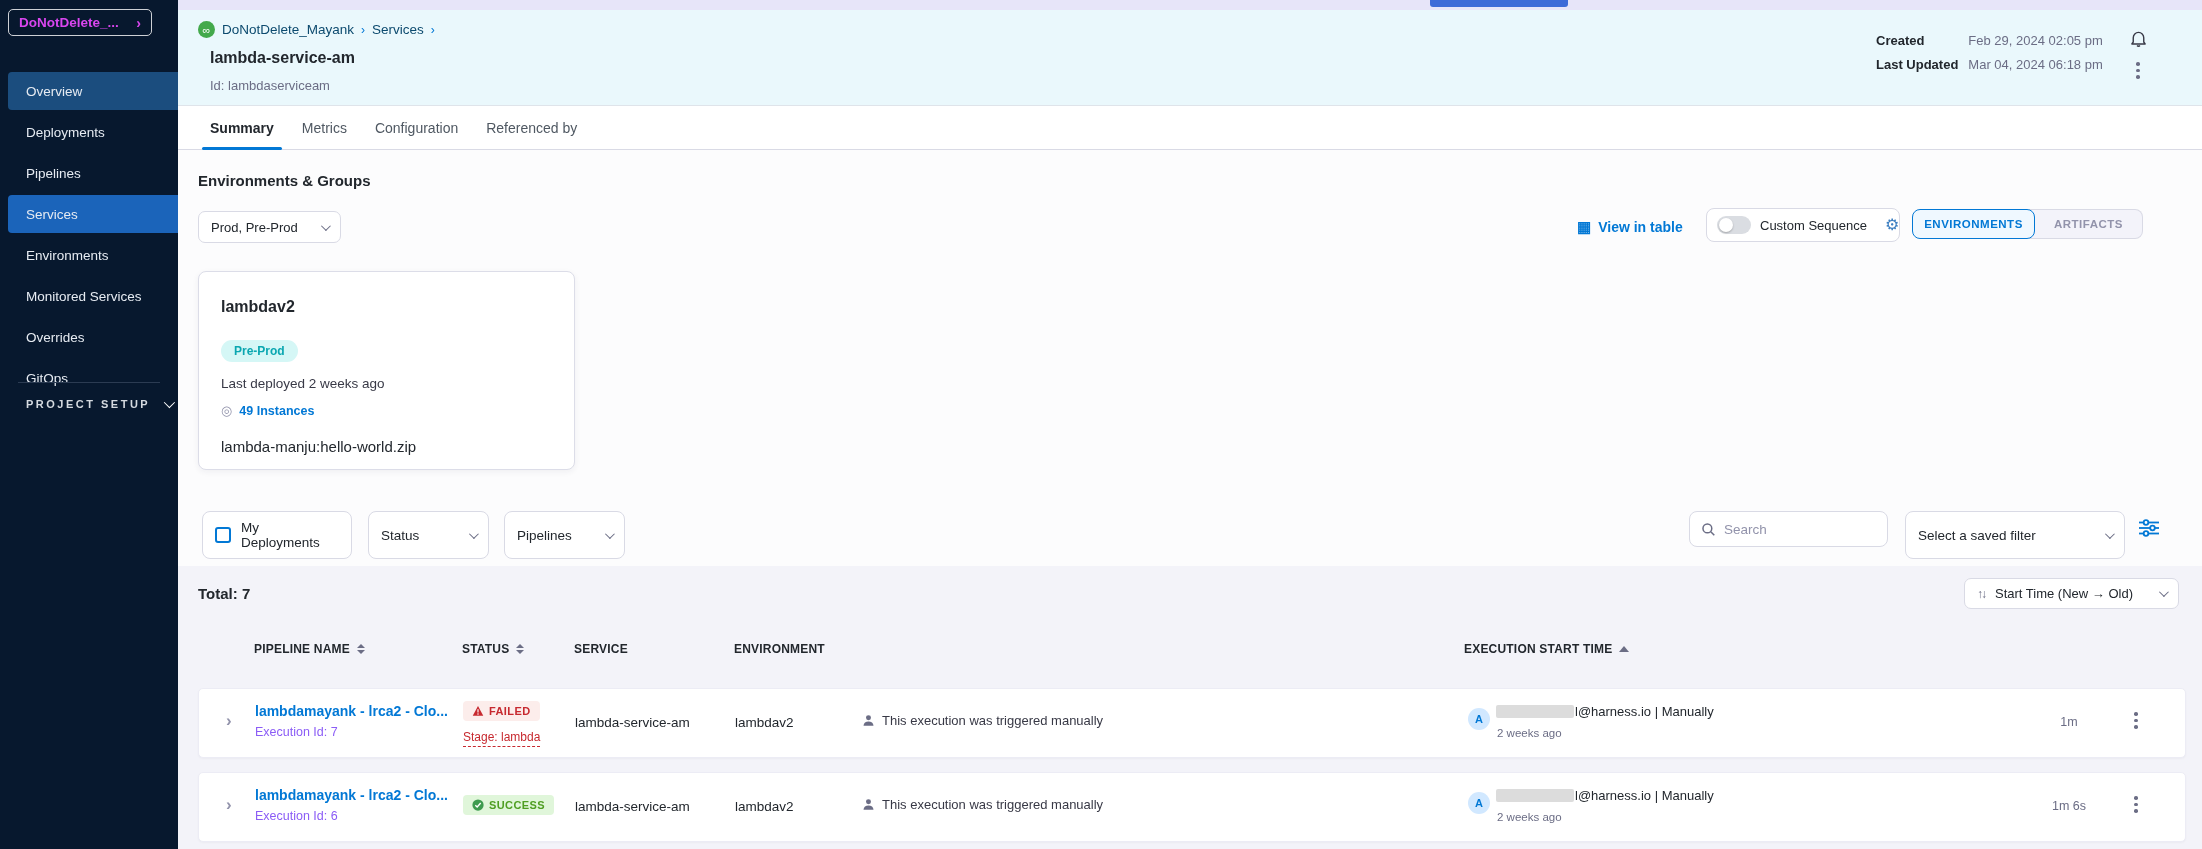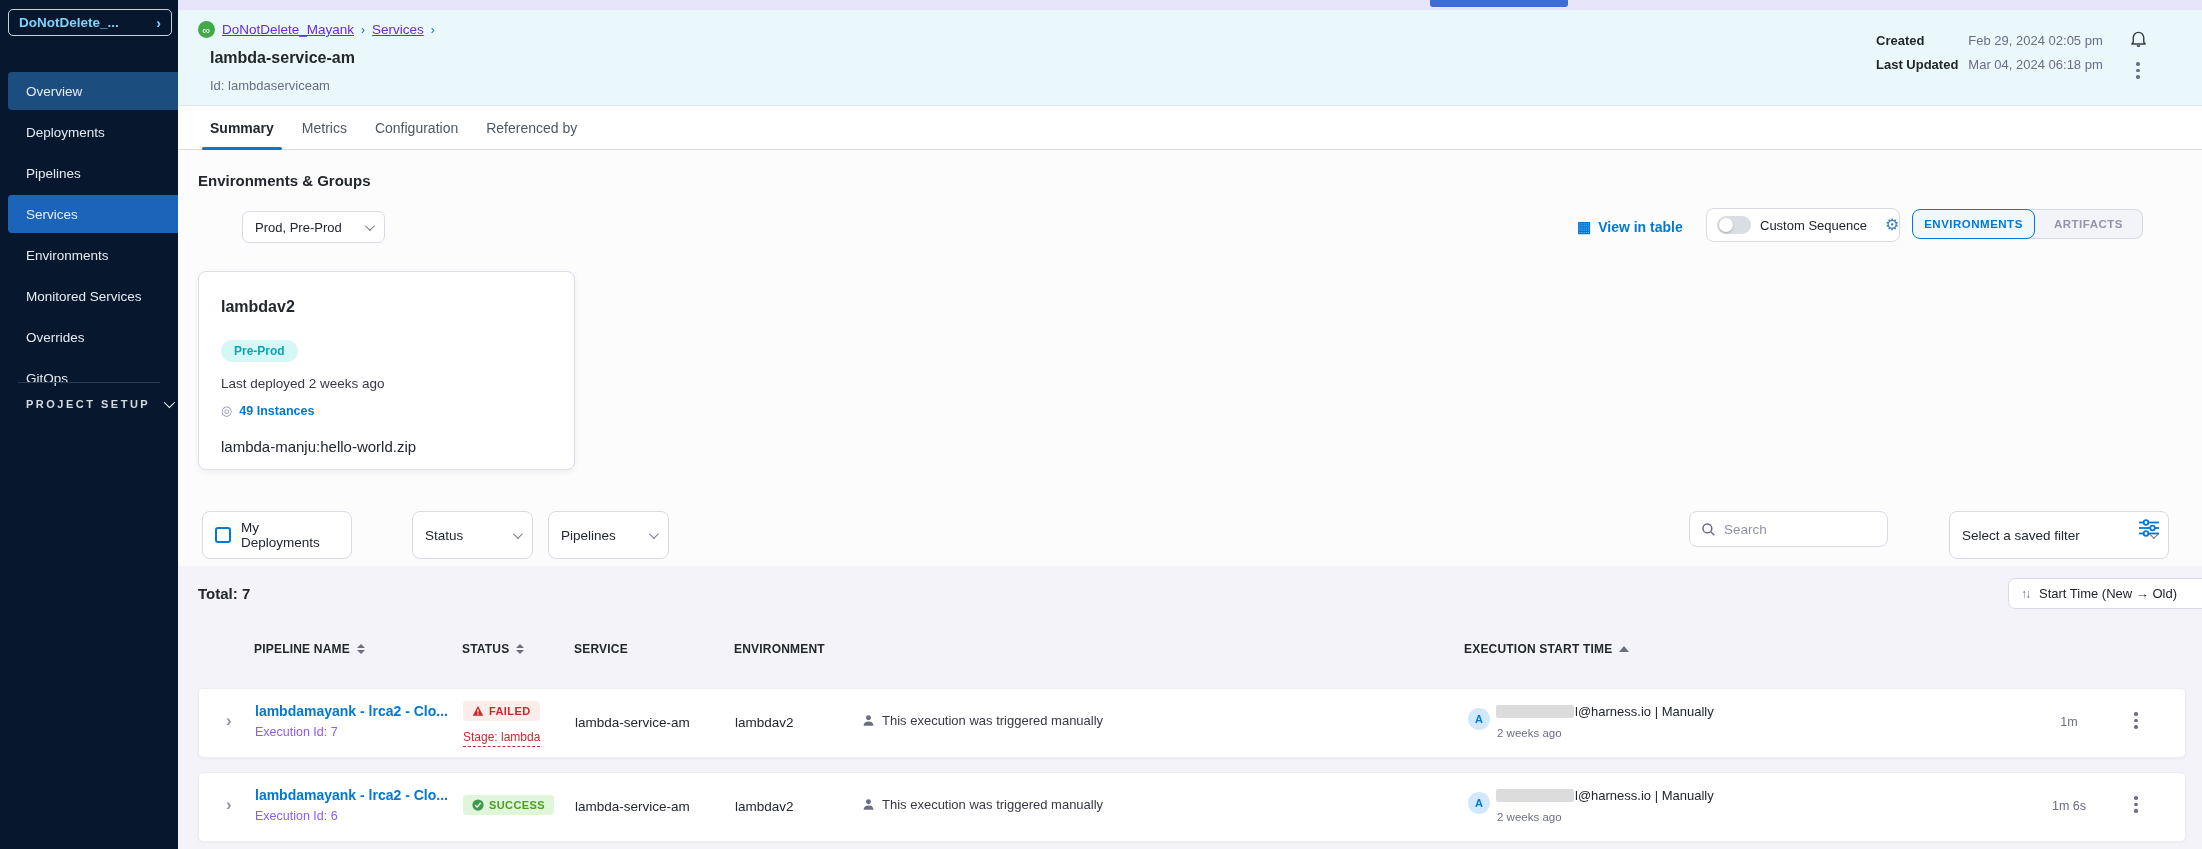--- a/index.html
+++ b/index.html
@@ -1,59 +1,59 @@
 <!DOCTYPE html>
 <html><head>
 <meta charset="utf-8">
 <style>
   * { box-sizing: border-box; margin: 0; padding: 0; }
   html,body { width:2202px; height:849px; overflow:hidden; }
   body { font-family:"Liberation Sans", sans-serif; background:#fff; position:relative; color:#22272d; }
 
   
   .sidebar { position:absolute; left:0; top:0; width:178px; height:849px; background:#07182e; z-index:5; }
-  .proj-box { position:absolute; left:8px; top:9px; width:164px; height:27px; border:1px solid rgba(255,255,255,.8); border-radius:5px; display:flex; align-items:center; justify-content:space-between; padding:0 10px; color:#7dd3fc; font-size:13.5px; font-weight:bold; cursor:pointer; }
+  .proj-box { position:absolute; left:8px; top:9px; width:144px; height:27px; border:1px solid rgba(255,255,255,.8); border-radius:5px; display:flex; align-items:center; justify-content:space-between; padding:0 10px; color:#d946ef; font-size:13.5px; font-weight:bold; cursor:pointer; }
   .proj-box .chev { font-size:14px; font-weight:bold; }
   .nav-item { position:absolute; left:8px; width:170px; height:38px; display:flex; align-items:center; padding-left:18px; color:#e6ebf2; font-size:13.5px; cursor:pointer; border-radius:4px 0 0 4px;margin-top:28px; }
   .nav-item.hl { background:#1b4d7e; }
   .nav-item.active { background:#1b64ba; }
   .side-divider { position:absolute; left:18px; top:382px; width:142px; height:1px; background:#2b3b52; }
   .proj-setup { position:absolute; left:26px; top:398px; display:flex; align-items:center; gap:14px; color:#d5dae0; font-size:11px; font-weight:bold; letter-spacing:2.5px; cursor:pointer; }
   .chev-down-w { width:8px; height:8px; border-right:1.8px solid #fff; border-bottom:1.8px solid #fff; transform:rotate(45deg) translateY(-2px); display:inline-block; }
 
   
   .main { position:absolute; left:178px; top:0; width:2024px; height:849px; background:#fcfcfd; }
   .topstrip { position:absolute; left:0; top:0; width:2024px; height:10px; background:#e7e5f9; }
   .topstrip-accent { position:absolute; left:1252px; top:0; width:138px; height:7px; background:#3d6bd8; border-radius:0 0 3px 3px; }
 
   
   .pagehead { position:absolute; left:0; top:10px; width:2024px; height:96px; background:#eaf8fc; border-bottom:1px solid #dfe4ea; }
   .crumbs { position:absolute; left:20px; top:11px; display:flex; align-items:center; gap:7px; font-size:13.5px; }
   .harness-mark { width:17px; height:17px; border-radius:50%; background:#43a94b; color:#fff; font-size:11px; display:flex; align-items:center; justify-content:center; }
-  .crumb-link { color:#6d28d9; cursor:pointer;text-decoration:underline; }
+  .crumb-link { color:#0c4a6e; cursor:pointer; }
   .crumb-sep { color:#0278d5; font-size:12px; }
   .page-title { position:absolute; left:32px; top:39px; font-size:16px; font-weight:bold; color:#22272d; }
   .page-id { position:absolute; left:32px; top:68px; font-size:13px; color:#6b6d85; }
   .meta { position:absolute; left:1698px; top:23px; display:grid; grid-template-columns:auto auto; column-gap:10px; row-gap:9px; font-size:13px; }
   .meta .lbl { font-weight:bold; color:#22272d; }
   .meta .val { color:#6b6d85; }
   .head-icons { position:absolute; left:1945px; top:18px; width:30px; display:flex; flex-direction:column; align-items:center; gap:10px; }
   .kebab { display:flex; flex-direction:column; gap:3px; cursor:pointer; padding:3px; }
   .kebab i { width:3.5px; height:3.5px; border-radius:50%; background:#6b6d85; }
 
   
   .tabbar { position:absolute; left:0; top:106px; width:2024px; height:44px; background:#fff; border-bottom:1px solid #d9dae5; display:flex; align-items:stretch; padding-left:18px; }
   .tab { display:flex; align-items:center; padding:0 14px; font-size:14px; color:#4f5862; cursor:pointer; position:relative; }
   .tab.active { color:#22272d; font-weight:bold; }
   .tab.active::after { content:""; position:absolute; left:6px; right:6px; bottom:-1px; height:3px; background:#0278d5; border-radius:2px; }
 
   
   .content { position:absolute; left:0; top:150px; width:2024px; height:416px; background:#fcfcfd; }
   .section-heading { position:absolute; left:20px; top:22px; font-size:15px; font-weight:bold; color:#22272d; }
-  .select { background:#fff; border:1px solid #d9dae5; border-radius:7px; display:flex; align-items:center; justify-content:space-between; padding:0 12px; font-size:13px; color:#22272d; cursor:pointer;margin-left:44px; }
+  .select { background:#fff; border:1px solid #d9dae5; border-radius:7px; display:flex; align-items:center; justify-content:space-between; padding:0 12px; font-size:13px; color:#22272d; cursor:pointer; }
   .chev-down { width:7px; height:7px; border-right:1.6px solid #6b6d85; border-bottom:1.6px solid #6b6d85; transform:rotate(45deg) translateY(-2px); display:inline-block; flex:none; margin-left:8px; }
   .env-select { position:absolute; left:20px; top:61px; width:143px; height:32px; }
   .view-table { position:absolute; left:1399px; top:68px; display:flex; align-items:center; gap:7px; color:#0278d5; font-size:14px; font-weight:bold; cursor:pointer; }
   .vt-glyph { font-size:15px; }
   .custom-seq { position:absolute; left:1528px; top:58px; width:194px; height:34px; border:1px solid #d9dae5; border-radius:8px; background:#fff; display:flex; align-items:center; padding:0 10px; gap:9px; }
   .toggle { width:34px; height:18px; border-radius:9px; background:#dadde2; position:relative; cursor:pointer; flex:none; }
   .toggle .knob { position:absolute; left:2px; top:2px; width:14px; height:14px; border-radius:50%; background:#fff; box-shadow:0 1px 2px rgba(0,0,0,.25); }
   .cs-label { font-size:13px; color:#22272d; white-space:nowrap; }
   .cs-div { width:1px; height:20px; background:#d9dae5; }
   .gear { font-size:16px; color:#3d7fc1; cursor:pointer; line-height:1; }

